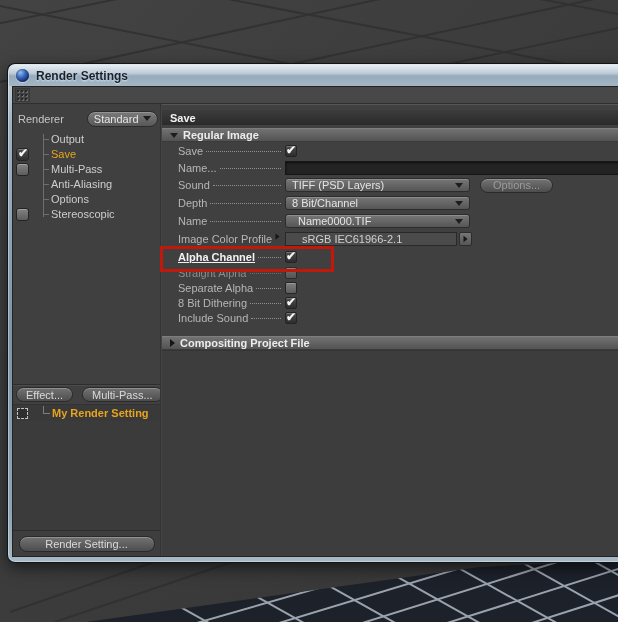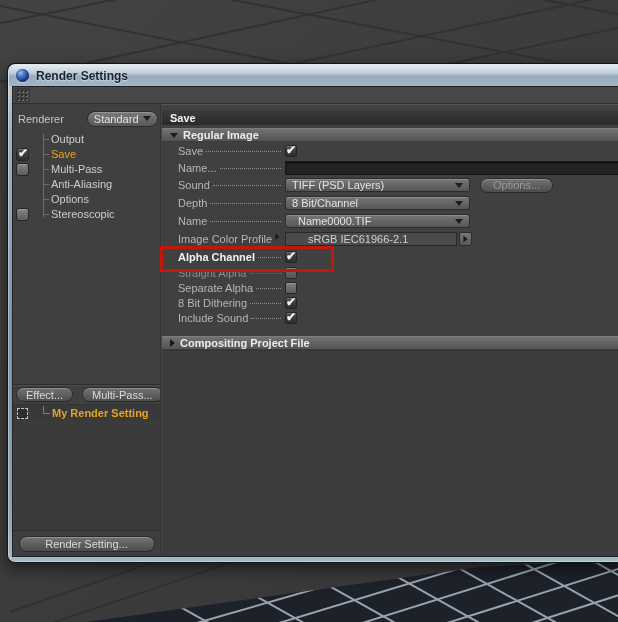--- a/index.html
+++ b/index.html
@@ -100,34 +100,34 @@
   .mainheader { height:15px; margin-top:5px; background:linear-gradient(180deg,#3c3c3c,#2a2a2a);
     color:#f2f2f2; font-weight:bold; display:flex; align-items:center; padding-left:8px; flex:0 0 auto; }
   .sectionbar { height:14px; margin-top:3px; background:linear-gradient(180deg,#717171,#535353);
     border-top:1px solid #7e7e7e; border-bottom:1px solid #3a3a3a;
     color:#ececec; font-weight:bold; display:flex; align-items:center; gap:5px; padding-left:8px; flex:0 0 auto; cursor:default; }
   .rows { flex:0 0 auto; }
   .row { display:flex; align-items:center; padding-left:16px; position:relative; }
   .row.h17 { height:17px; } .row.h18 { height:18px; } .row.h15 { height:15px; }
   .lblwrap { width:107px; flex:0 0 auto; display:flex; align-items:center; }
   .flabel { color:#b6b6b6; white-space:nowrap; }
-  .flabel.hl { color:#f2f2f2; font-weight:bold; }
+  .flabel.hl { color:#f2f2f2; font-weight:bold;text-decoration:underline; }
   .flabel.dim { color:#8d8d8d; }
   .dots { flex:1; border-bottom:1px dotted #8f8f8f; margin:0 4px 3px 3px; height:1px; align-self:end; margin-bottom:5px; }
   .dots.dim { border-color:#6b6b6b; }
   .dd {
     width:185px; height:14px; display:flex; align-items:center; padding:0 6px; gap:4px;
     background:linear-gradient(180deg,#767676,#565656); border:1px solid #2c2c2c; border-radius:3px;
     box-shadow:inset 0 1px 0 rgba(255,255,255,.18); color:#e4e4e4; cursor:default; flex:0 0 auto;
   }
   .dd .dd-text { flex:1; white-space:nowrap; overflow:hidden; }
   .fileinput { flex:1; height:14px; margin-right:2px; background:#232323; border:1px solid #161616;
     box-shadow:inset 0 1px 2px rgba(0,0,0,.6); }
   .icpfield { width:172px; height:14px; background:#4b4b4b; border:1px solid #292929; color:#d0d0d0;
-    display:flex; align-items:center; padding:0 22px; flex:0 0 auto; }
+    display:flex; align-items:center; padding:0 16px; flex:0 0 auto; }
   .icpbtn { width:13px; height:14px; margin-left:2px; display:flex; align-items:center; justify-content:center;
     background:linear-gradient(180deg,#767676,#565656); border:1px solid #2c2c2c; border-radius:2px; flex:0 0 auto; cursor:default; }
   .lbl-expand { margin-left:3px; }
   .redbox { position:absolute; left:-2px; top:-2px; width:174px; height:26px; border:3px solid #c2170b; z-index:6; pointer-events:none; }
   .mfill { flex:1; background:#3d3d3d; border-top:1px solid #353535; }
   .gap8 { height:8px; flex:0 0 auto; }
 </style>
 </head>
 <body>
 

